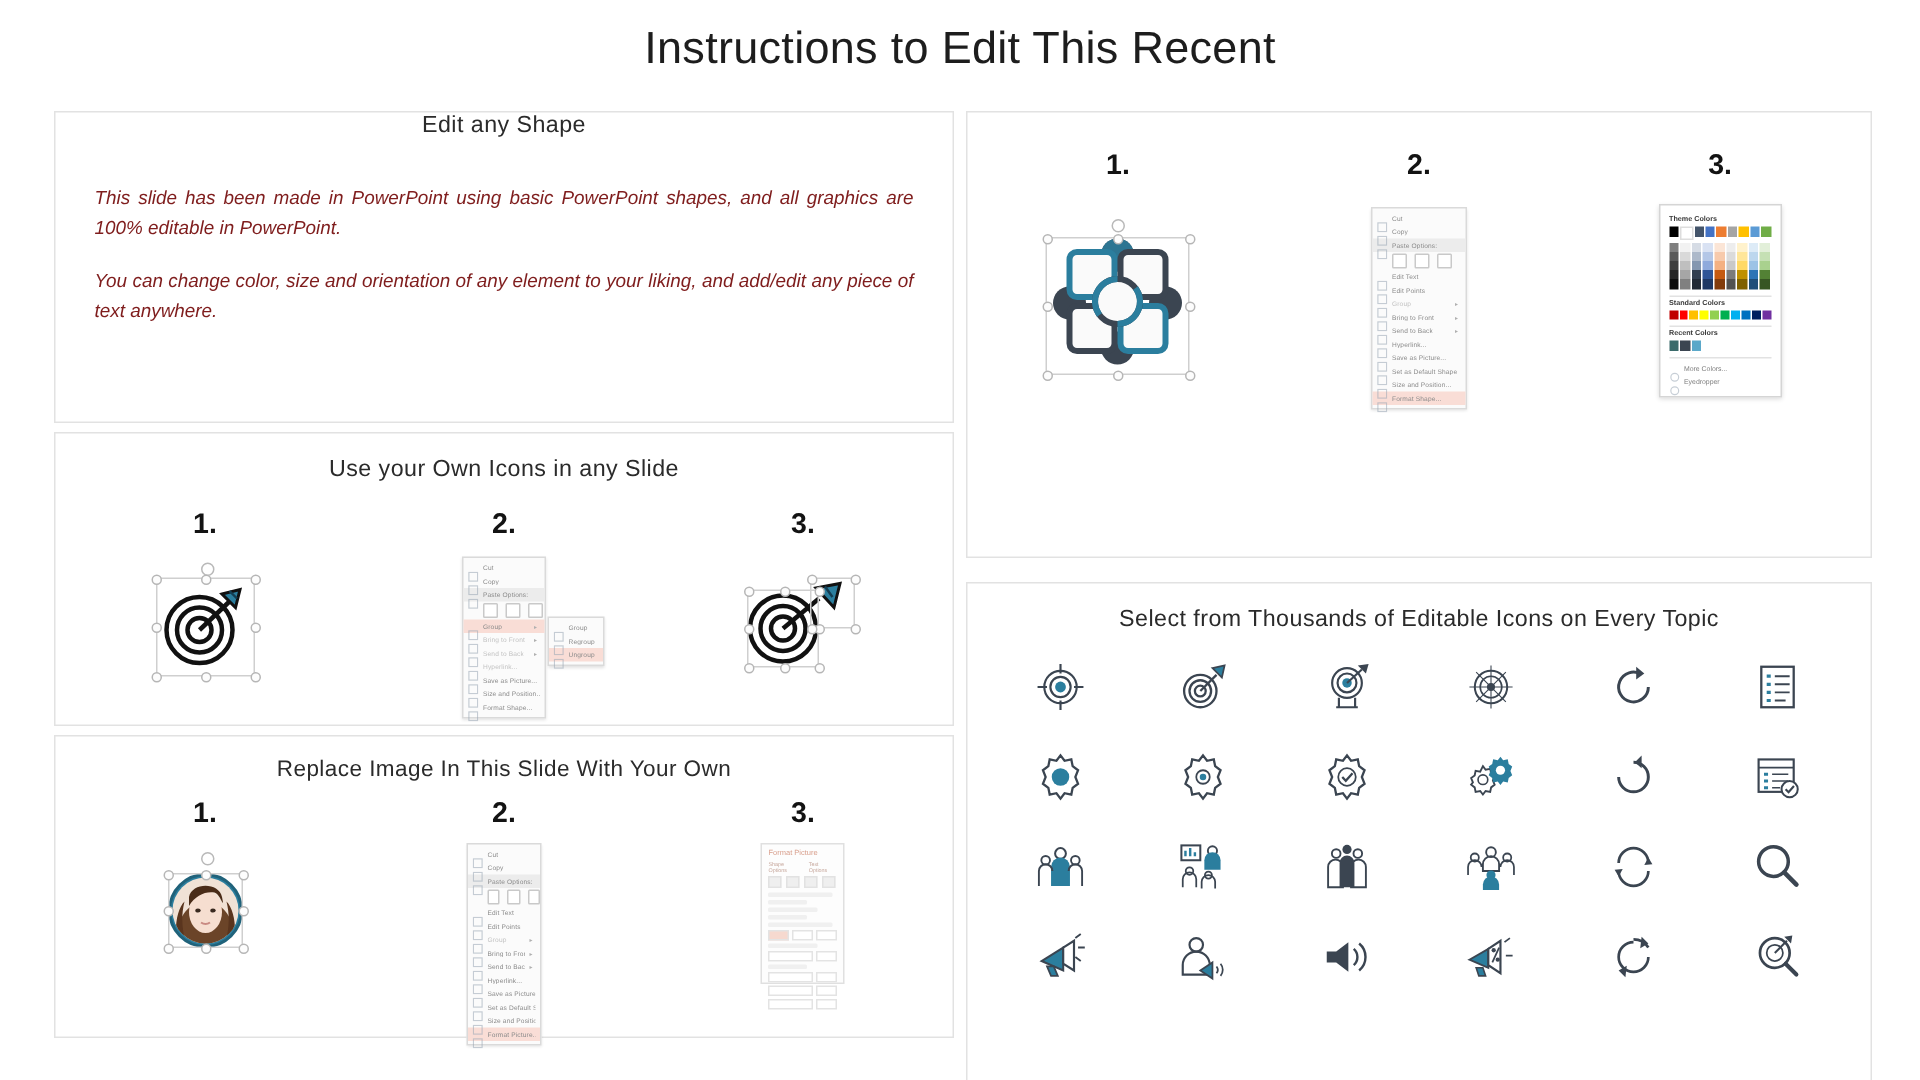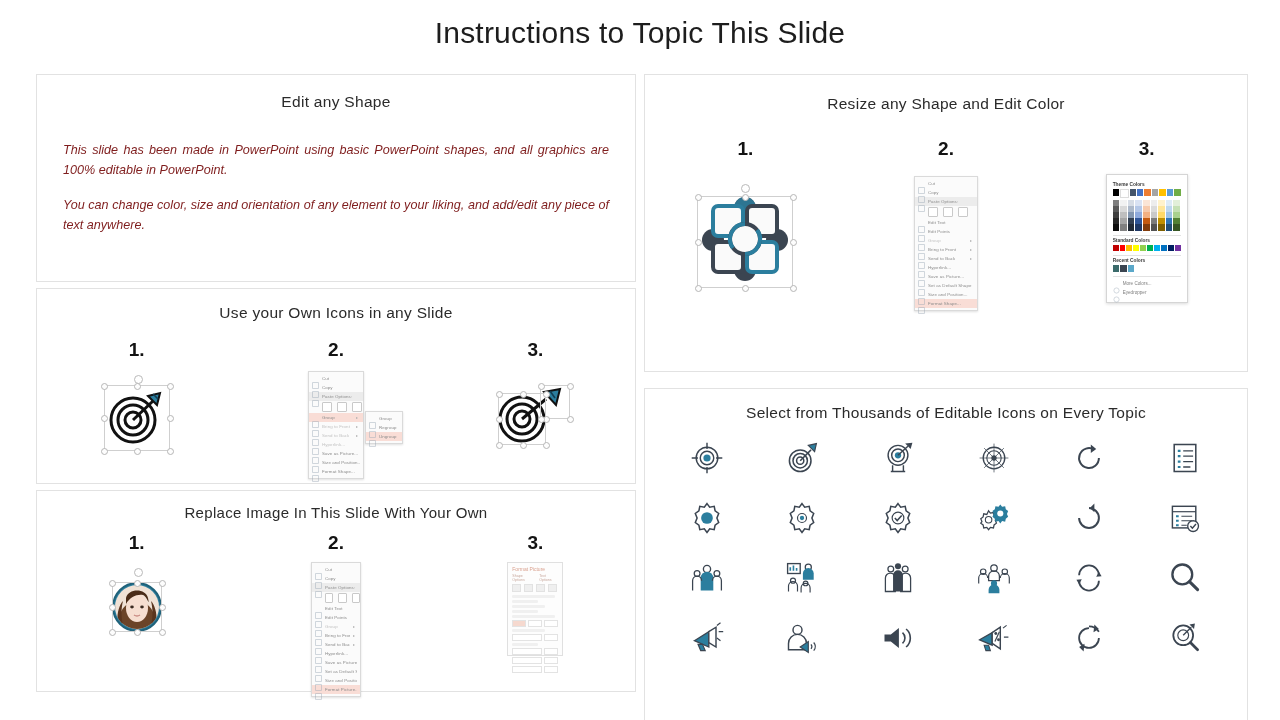--- a/index.html
+++ b/index.html
@@ -20,21 +20,21 @@
     text-align:center;font-size:15.5px;color:#2b2b2b;font-weight:400;
     letter-spacing:.3px;
   }
   .panel-sub{
     text-align:center;font-size:10.5px;color:#6d6d6d;font-style:italic;
     letter-spacing:.1px;
   }
 
   
   #panel-edit-shape{left:36px;top:74px;width:600px;height:208px;}
-  #panel-edit-shape .panel-title{margin-top:18px;}
+  #panel-edit-shape .panel-title{}
   .body-para{
     font-style:italic;font-size:12.6px;line-height:1.55;color:#7f1d1d;
     margin:0 26px;text-align:justify;
   }
   .body-para.first{margin-top:30px;}
   .body-para.second{margin-top:16px;}
 
   
   #panel-own-icons{left:36px;top:288px;width:600px;height:196px;}
   #panel-own-icons .panel-title{margin-top:15px;}
@@ -126,21 +126,21 @@
     display:grid;grid-template-columns:repeat(6,1fr);
     row-gap:16px;margin-top:16px;padding:0 14px;
   }
   .icon-cell{display:flex;align-items:center;justify-content:center;height:44px;}
 </style>
 </head>
 <body>
 
 <div class="slide">
 
-  <div class="slide-title">Instructions to Topic This Slide</div>
+  <div class="slide-title">Instructions to Edit This Recent</div>
 
   <div class="panel" id="panel-edit-shape">
     <div class="panel-title">Edit any Shape</div>
     <p class="body-para first">This slide has been made in PowerPoint using basic PowerPoint shapes, and all graphics are 100% editable in PowerPoint.</p>
     <p class="body-para second">You can change color, size and orientation of any element to your liking, and add/edit any piece of text anywhere.</p>
   </div>
 
   <div class="panel" id="panel-own-icons">
     <div class="panel-title">Use your Own Icons in any Slide</div>
 
@@ -485,21 +485,20 @@
                 <span class="fmt-box"></span>
                 <span class="fmt-box sm"></span>
               </div>
           </div>
         </div>
       </div>
     </div>
   </div>
 
   <div class="panel" id="panel-resize-shape">
-    <div class="panel-title">Resize any Shape and Edit Color</div>
 
     <div class="steps" style="margin-top:26px;">
 
       <div class="step">
         <div class="step-num">1.</div>
         <div class="step-art" style="margin-top:26px;">
           <div class="sel-wrap" style="width:104px;height:104px;">
             <div class="sel-frame" style="left:4px;top:12px;width:96px;height:92px;"></div>
             <span class="rot-handle" style="left:48px;top:0px;"></span>
             <span class="handle" style="left:1.5px;top:9.5px;"></span>

